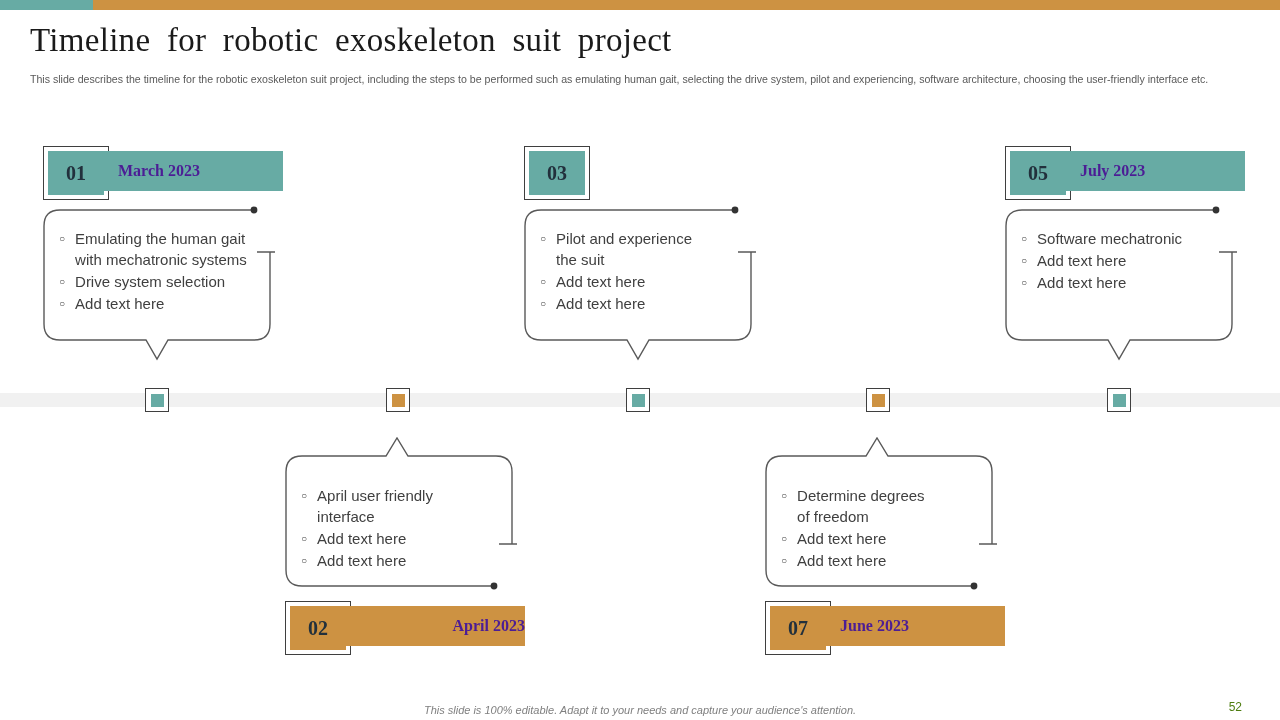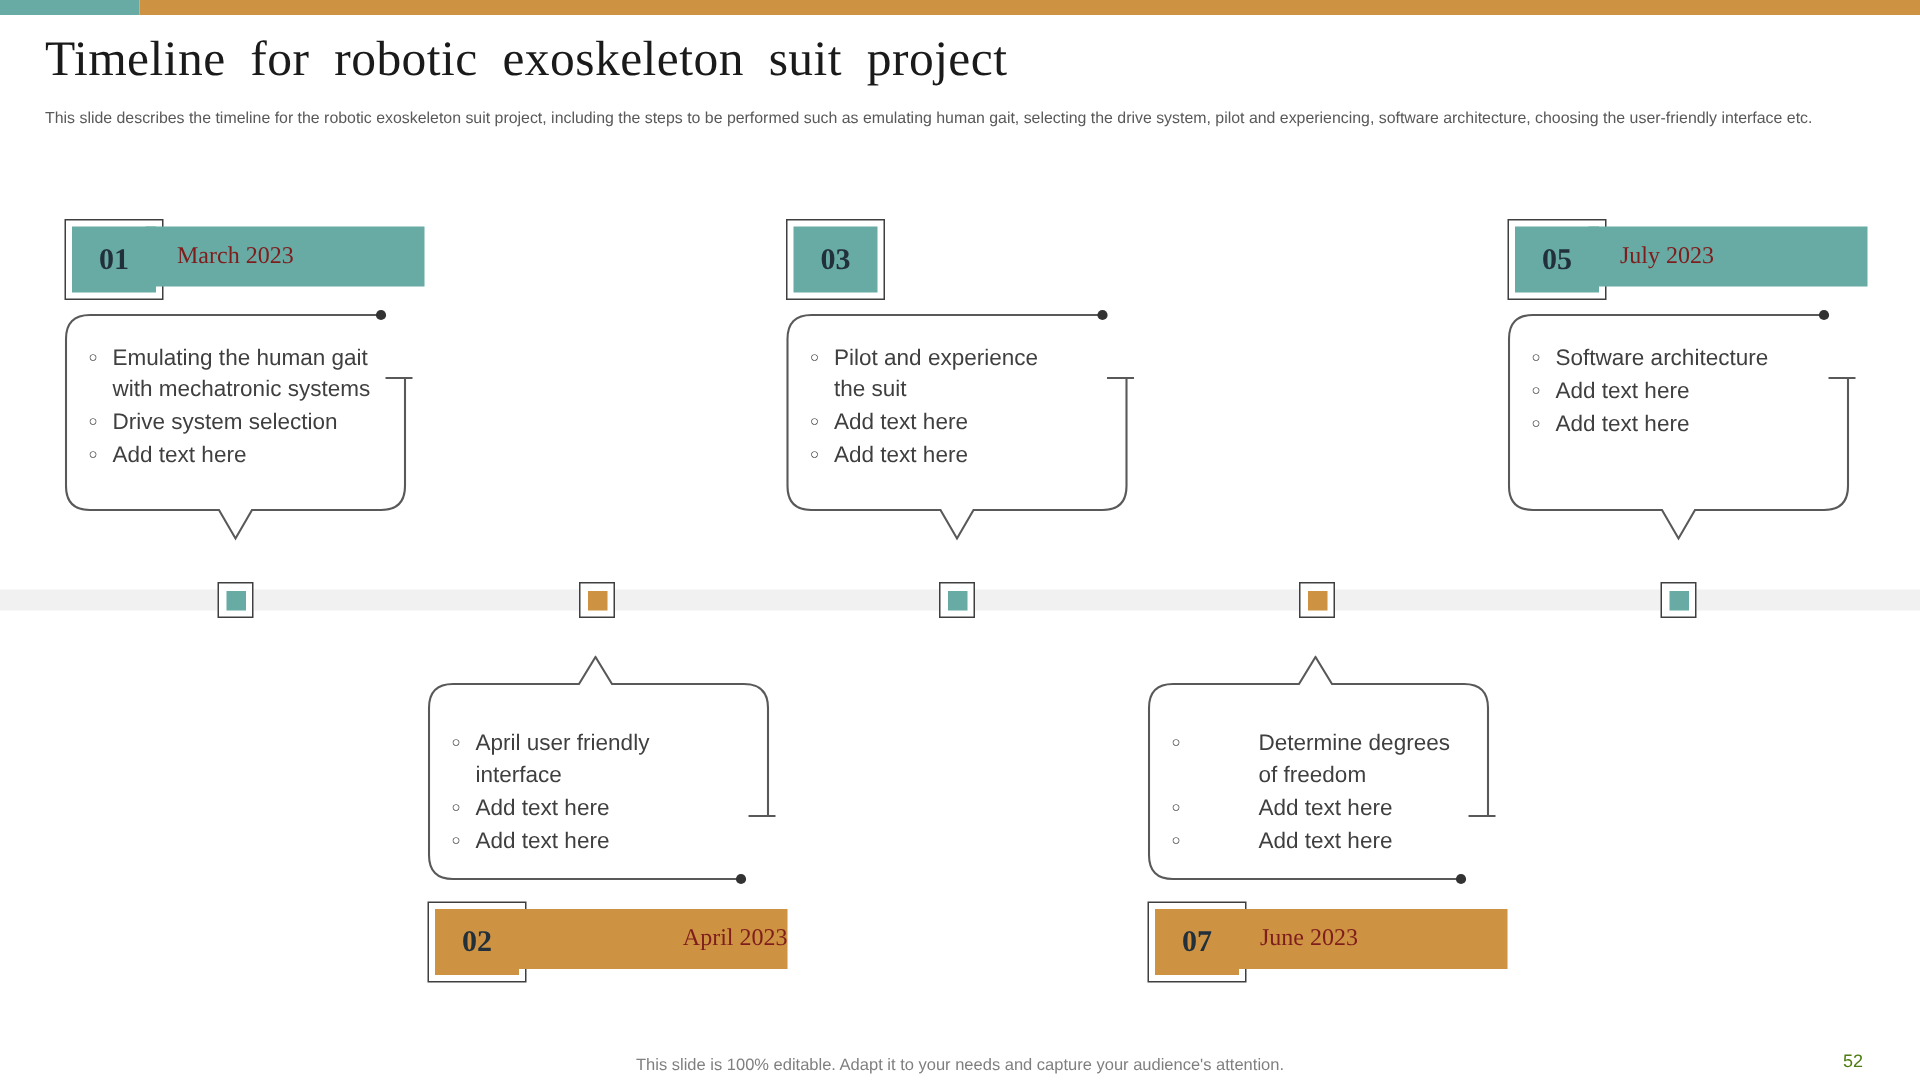--- a/index.html
+++ b/index.html
@@ -42,43 +42,43 @@
     position:absolute;left:0;top:0;width:66px;height:54px;background:#ffffff;
     border:1.5px solid #3f3f3f;box-sizing:border-box;padding:4px;
   }
   .numbox .inner{
     width:100%;height:100%;display:flex;align-items:center;justify-content:center;
     font-family:"Liberation Serif",serif;font-weight:700;font-size:20px;color:#22303c;
   }
   .datebar{
     position:absolute;left:54px;top:5px;width:186px;height:40px;line-height:40px;
     padding-left:21px;box-sizing:border-box;
-    font-family:"Liberation Serif",serif;font-weight:400;font-size:16px;color:#7f1d1d;
+    font-family:"Liberation Serif",serif;font-weight:700;font-size:16px;color:#4c1d95;
     white-space:nowrap;
   }
 
   
   .callout{position:absolute;width:240px;height:172px;}
   .callout svg{position:absolute;left:0;top:0;}
   .items{position:absolute;left:13px;margin:0;padding:0;list-style:none;}
   .callout.top .items{top:22px;}
   .callout.bottom .items{top:48px;}
   .items li{display:flex;font-size:15px;line-height:21px;color:#3f3f3f;margin-bottom:1px;}
   .items .b{font-size:10px;line-height:21px;margin:0 10px 0 3px;color:#3f3f3f;}
   .items .t{display:block;}
   .w180 .t{width:182px;}
   .w130 .t{width:132px;}
   .w150 .t{width:152px;}
-  .w140 .t{width:142px;margin-left:42px;}
+  .w140 .t{width:142px;}
   .w160 .t{width:162px;}
 
   
   .footer{
     position:absolute;left:0;top:704px;width:1280px;text-align:center;
-    font-size:11px;color:#7f7f7f;
+    font-size:11px;color:#7f7f7f;font-style:italic;
   }
   .pagenum{position:absolute;right:38px;top:700px;font-size:12px;color:#4d7c0f;}
 </style>
 </head>
 <body>
 
 <div class="topbar teal"></div>
 <div class="topbar orange"></div>
 
 <div class="title">Timeline for robotic exoskeleton suit project</div>
@@ -212,21 +212,21 @@
   <div class="datebar teal-bg">July 2023</div>
 </div>
 <div class="callout top w160" style="left:1005px;top:206px;">
   <svg width="240" height="172" viewBox="0 0 240 172">
     <path d="M 209 4 L 17 4 Q 1 4 1 20 L 1 118 Q 1 134 17 134 L 103 134 L 114 153 L 125 134 L 211 134 Q 227 134 227 118 L 227 46 M 214 46 L 232 46" fill="none" stroke="#595959" stroke-width="1.4"></path>
     <circle cx="211" cy="4" r="3.4" fill="#333333"></circle>
   </svg>
   <ul class="items">
     <li>
         <span class="b">○</span>
-        <span class="t">Software architecture</span>
+        <span class="t">Software mechatronic</span>
       </li>
     <li>
         <span class="b">○</span>
         <span class="t">Add text here</span>
       </li>
     <li>
         <span class="b">○</span>
         <span class="t">Add text here</span>
       </li>
   </ul>

